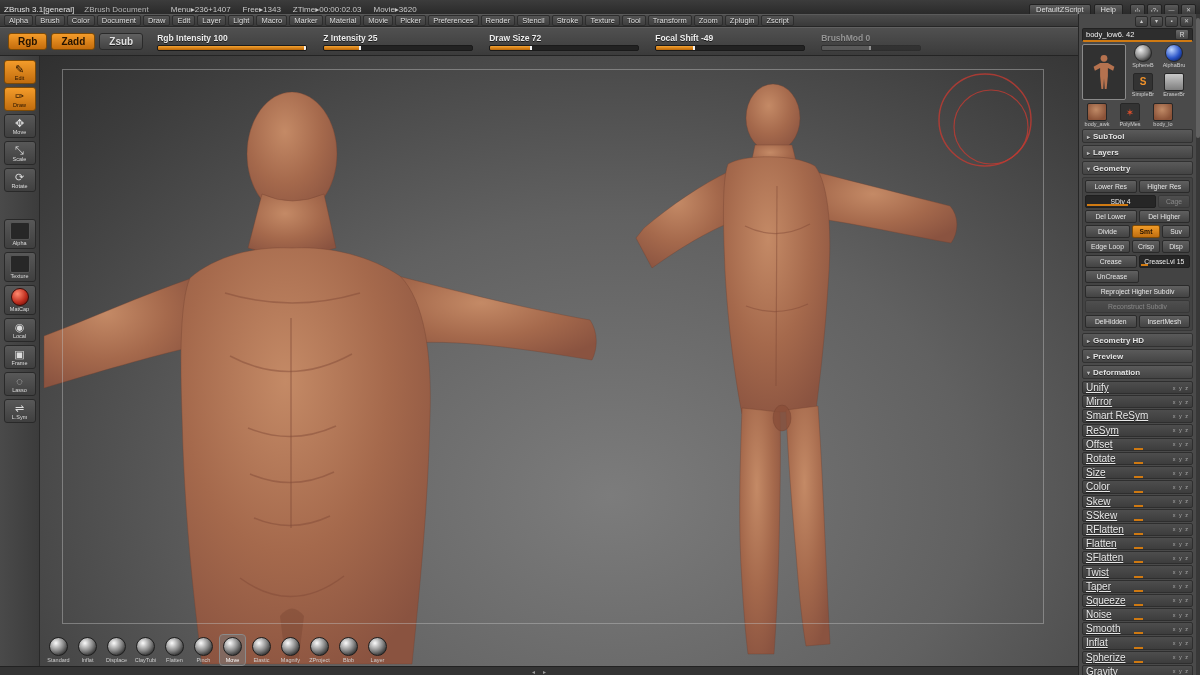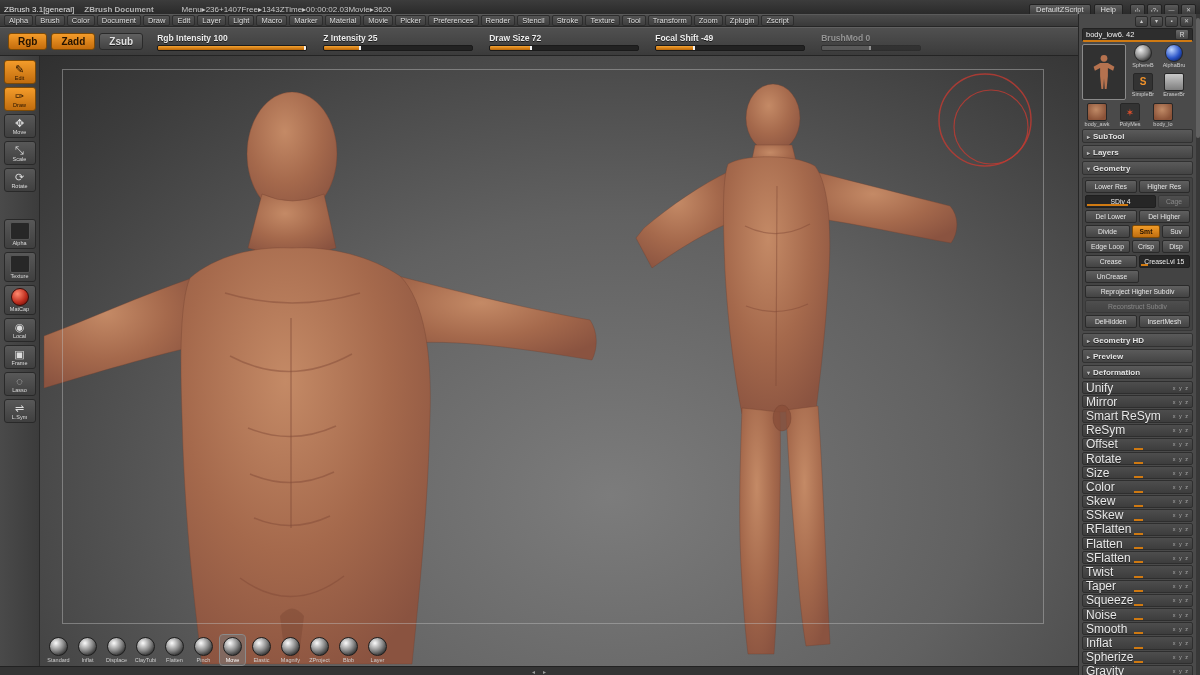--- a/index.html
+++ b/index.html
@@ -4,22 +4,22 @@
 <style>
   html,body{margin:0;padding:0;background:#2a2a2a;}
   #app{position:relative;width:1200px;height:675px;overflow:hidden;
        font-family:"Liberation Sans",sans-serif;background:#3d3d3d;color:#ccc;
        -webkit-font-smoothing:antialiased;}
   
   #titlebar{position:absolute;top:0;left:0;right:0;height:20px;
     background:linear-gradient(#3c3c3c,#242424);border-bottom:1px solid #1c1c1c;
     display:flex;align-items:center;font-size:8px;color:#c0c0c0;padding:0 4px;box-sizing:border-box;gap:10px;}
   #titlebar .app-title{color:#e2e2e2;}
-  #titlebar .doc-title{color:#b5b5b5;font-weight:bold;}
-  #title-stats{display:flex;gap:0;color:#c9c9c9;margin-left:18px;}
+  #titlebar .doc-title{color:#b5b5b5;}
+  #title-stats{display:flex;gap:12px;color:#c9c9c9;margin-left:12px;}
   #titlebar-right{margin-left:auto;display:flex;gap:3px;align-items:center;}
   .tb-btn{padding:0 6px;height:10px;line-height:10px;border-radius:2px;font-size:7.5px;
     background:linear-gradient(#5e5e5e,#3d3d3d);border:1px solid #222;color:#ddd;}
   .tb-btn.orange{background:linear-gradient(#f3a22c,#c87810);color:#1d1000;font-weight:bold;border-color:#7c4a06;margin-top:28px;}
   .win-ctl{width:13px;height:10px;line-height:10px;text-align:center;font-size:6px;color:#ccc;
     background:linear-gradient(#5a5a5a,#3a3a3a);border:1px solid #222;border-radius:2px;}
   
   #menubar{position:absolute;top:14px;left:0;width:1078px;height:13px;box-sizing:border-box;
     background:linear-gradient(#4c4c4c,#393939);border-top:1px solid #5a5a5a;border-bottom:1px solid #262626;
     display:flex;align-items:center;gap:2px;padding:0 4px;}
@@ -103,21 +103,21 @@
   .gbtn{flex:1;height:11px;background:linear-gradient(#606060,#434343);border:1px solid #2a2a2a;border-radius:2px;
     color:#e6e6e6;font-size:6.8px;display:flex;align-items:center;justify-content:center;white-space:nowrap;overflow:hidden;}
   .gbtn.orange{background:linear-gradient(#f09b28,#c06e10);color:#221000;font-weight:bold;border-color:#7d4a06;}
   .gbtn.dim{opacity:.4;}
   .gslider{flex:1;height:11px;background:#262626;border:1px solid #1f1f1f;border-radius:2px;color:#eee;
     font-size:6.8px;display:flex;align-items:center;justify-content:center;position:relative;overflow:hidden;}
   .gslider .gfill{position:absolute;left:1px;bottom:1px;height:2px;background:#d07a12;}
   #def-rows{display:flex;flex-direction:column;gap:1px;}
   .def-row{height:11.2px;flex:none;background:linear-gradient(#4d4d4d,#3d3d3d);border:1px solid #2e2e2e;border-radius:2px;
     display:flex;align-items:center;padding:0 3px;position:relative;}
-  .def-label{font-size:12px;color:#e8e8e8;text-shadow:0 1px 0 #222;white-space:nowrap;}
+  .def-label{font-size:10px;color:#e8e8e8;text-shadow:0 1px 0 #222;white-space:nowrap;text-decoration:underline;}
   .def-axes{margin-left:auto;font-size:5.5px;color:#aaa;letter-spacing:1px;}
   .def-row.slider::after{content:'';position:absolute;left:50%;bottom:0;width:9px;height:2px;margin-left:-4px;background:#cf7911;}
 </style>
 </head>
 <body>
 
 <div id="app">
 
   <div id="titlebar">
     <span class="app-title">ZBrush 3.1[general]</span>

